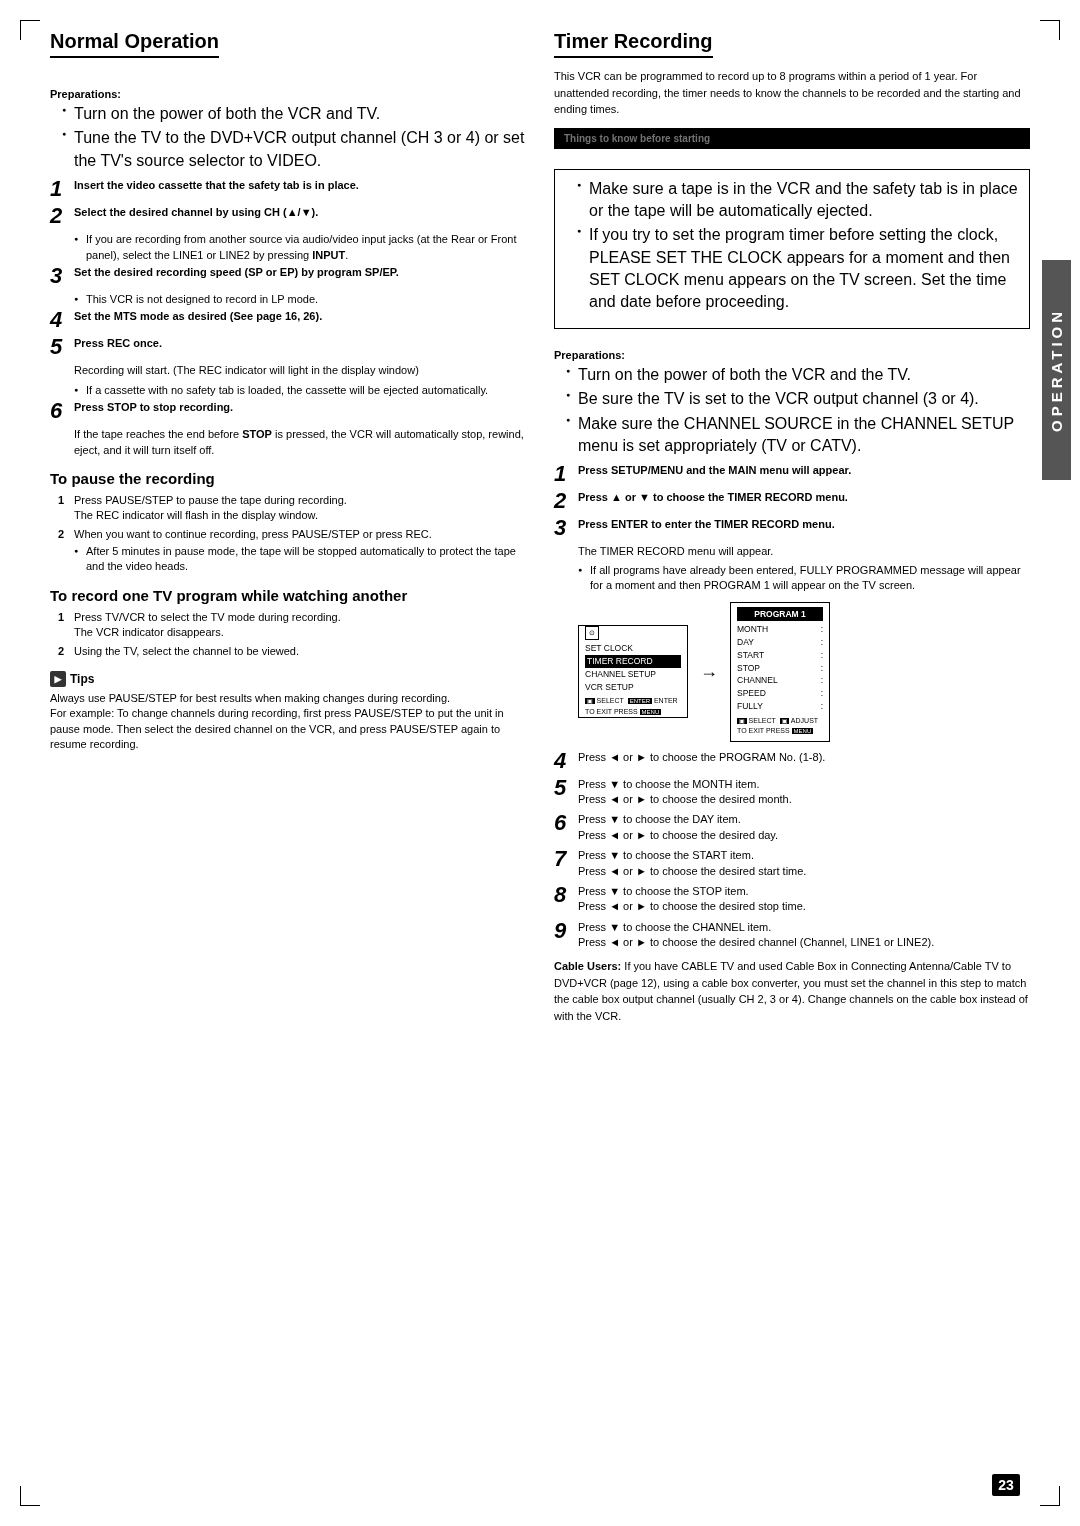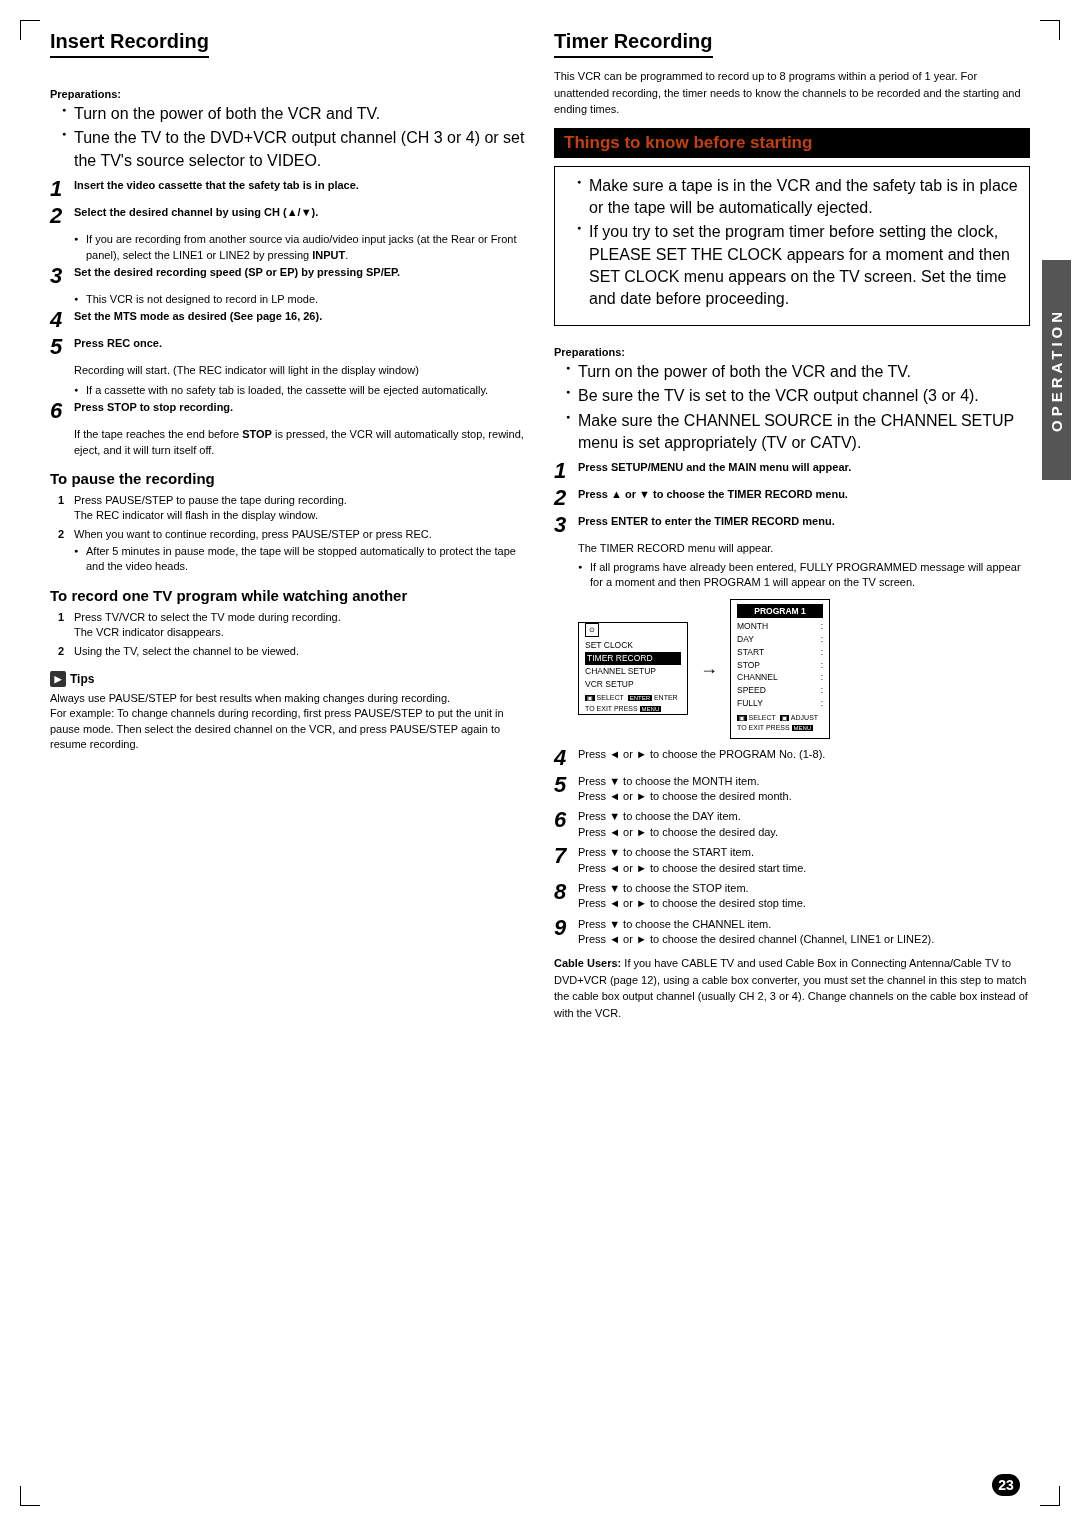--- a/index.html
+++ b/index.html
@@ -194,24 +194,24 @@
       font-size: 9px;
       font-weight: bold;
       text-align: center;
       line-height: 16px;
       border-radius: 2px;
     }
 
     
     .know-box {
       background: #000;
-      color: #c2410c;
+      color: #737373;
       padding: 5px 10px;
-      margin-bottom: 8px;
-      font-size: 17px;
+      margin-bottom: 20px;
+      font-size: 10px;
       font-weight: bold;
     }
 
     .know-content {
       border: 1.5px solid #000;
       padding: 8px 10px;
       margin-bottom: 10px;
     }
 
     
@@ -322,21 +322,21 @@
       right: 60px;
       background: #000;
       color: #fff;
       font-size: 14px;
       font-weight: bold;
       width: 28px;
       height: 22px;
       display: flex;
       align-items: center;
       justify-content: center;
-      border-radius: 11px;
+      border-radius: 2px;
     }
 
     
     b { font-weight: bold; }
   </style>
 </head>
 <body>
 
 <div class="corner-mark corner-tl"></div>
 <div class="corner-mark corner-tr"></div>
@@ -349,21 +349,21 @@
 
 <div class="page-number">23</div>
 
 <div class="page-wrapper">
 
 
   <div class="two-col">
 
     <div class="left-col">
 
-      <div class="section-title">Insert Recording</div>
+      <div class="section-title">Normal Operation</div>
 
       
       <div class="sub-header">Preparations:</div>
       <ul class="bullet-list">
         <li>Turn on the power of both the VCR and TV.</li>
         <li>Tune the TV to the DVD+VCR output channel (CH 3 or 4) or set the TV's source selector to VIDEO.</li>
       </ul>
 
       
       <div class="steps-container">
@@ -374,21 +374,21 @@
         </div>
 
         <div class="step">
           <div class="step-number">2</div>
           <div class="step-content"><b>Select the desired channel by using CH (▲/▼).</b></div>
         </div>
         <div class="step-sub-bullet">If you are recording from another source via audio/video input jacks (at the Rear or Front panel), select the LINE1 or LINE2 by pressing <b>INPUT</b>.</div>
 
         <div class="step">
           <div class="step-number">3</div>
-          <div class="step-content"><b>Set the desired recording speed (SP or EP) by pressing SP/EP.</b></div>
+          <div class="step-content"><b>Set the desired recording speed (SP or EP) by program SP/EP.</b></div>
         </div>
         <div class="step-sub-bullet">This VCR is not designed to record in LP mode.</div>
 
         <div class="step">
           <div class="step-number">4</div>
           <div class="step-content"><b>Set the MTS mode as desired (See page 16, 26).</b></div>
         </div>
 
         <div class="step">
           <div class="step-number">5</div>

